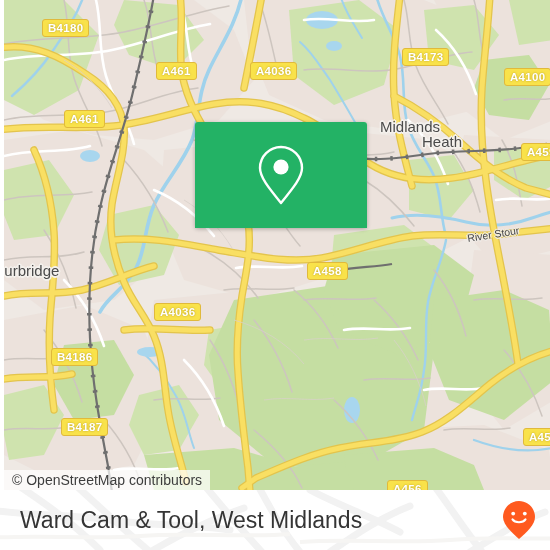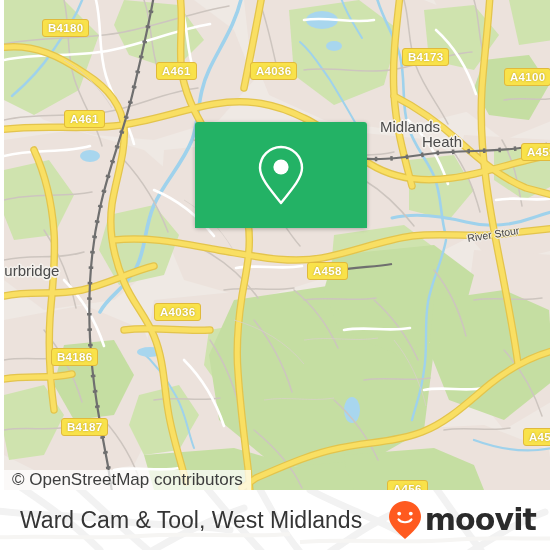--- a/index.html
+++ b/index.html
@@ -138,21 +138,21 @@
   
   #osm-attrib {
     position: absolute;
     left: 0;
     top: 470px;
     height: 20px;
     padding: 0 8px 0 8px;
     background: rgba(255,255,255,.72);
     color: #3d3d3d;
     font-family: "Liberation Sans", sans-serif;
-    font-size: 17px;
+    font-size: 14px;
     line-height: 20px;
     white-space: nowrap;
   }
 
   
   #bottom-bar {
     position: absolute;
     left: 0;
     top: 490px;
     width: 550px;
@@ -465,17 +465,16 @@
 
     <div id="place-name">Ward Cam &amp; Tool, West Midlands</div>
 
     <div id="moovit-logo">
       <svg width="34" height="40" viewBox="0 0 34 40">
         <path d="M17 1 C8.2 1 1 8.2 1 17 C1 24.2 8.5 31.5 17 39 C25.5 31.5 33 24.2 33 17 C33 8.2 25.8 1 17 1 Z" fill="#ff5a1f"></path>
         <circle cx="11.2" cy="13.6" r="1.9" fill="#ffffff"></circle>
         <circle cx="22.8" cy="13.6" r="1.9" fill="#ffffff"></circle>
         <path d="M10.5 19.4 C13 23.2 21 23.2 23.5 19.4" fill="none" stroke="#ffffff" stroke-width="2.1" stroke-linecap="round"></path>
       </svg>
-      <span id="moovit-wordmark">moovit</span>
     </div>
   </div>
 
 </div>
 
 </body></html>

